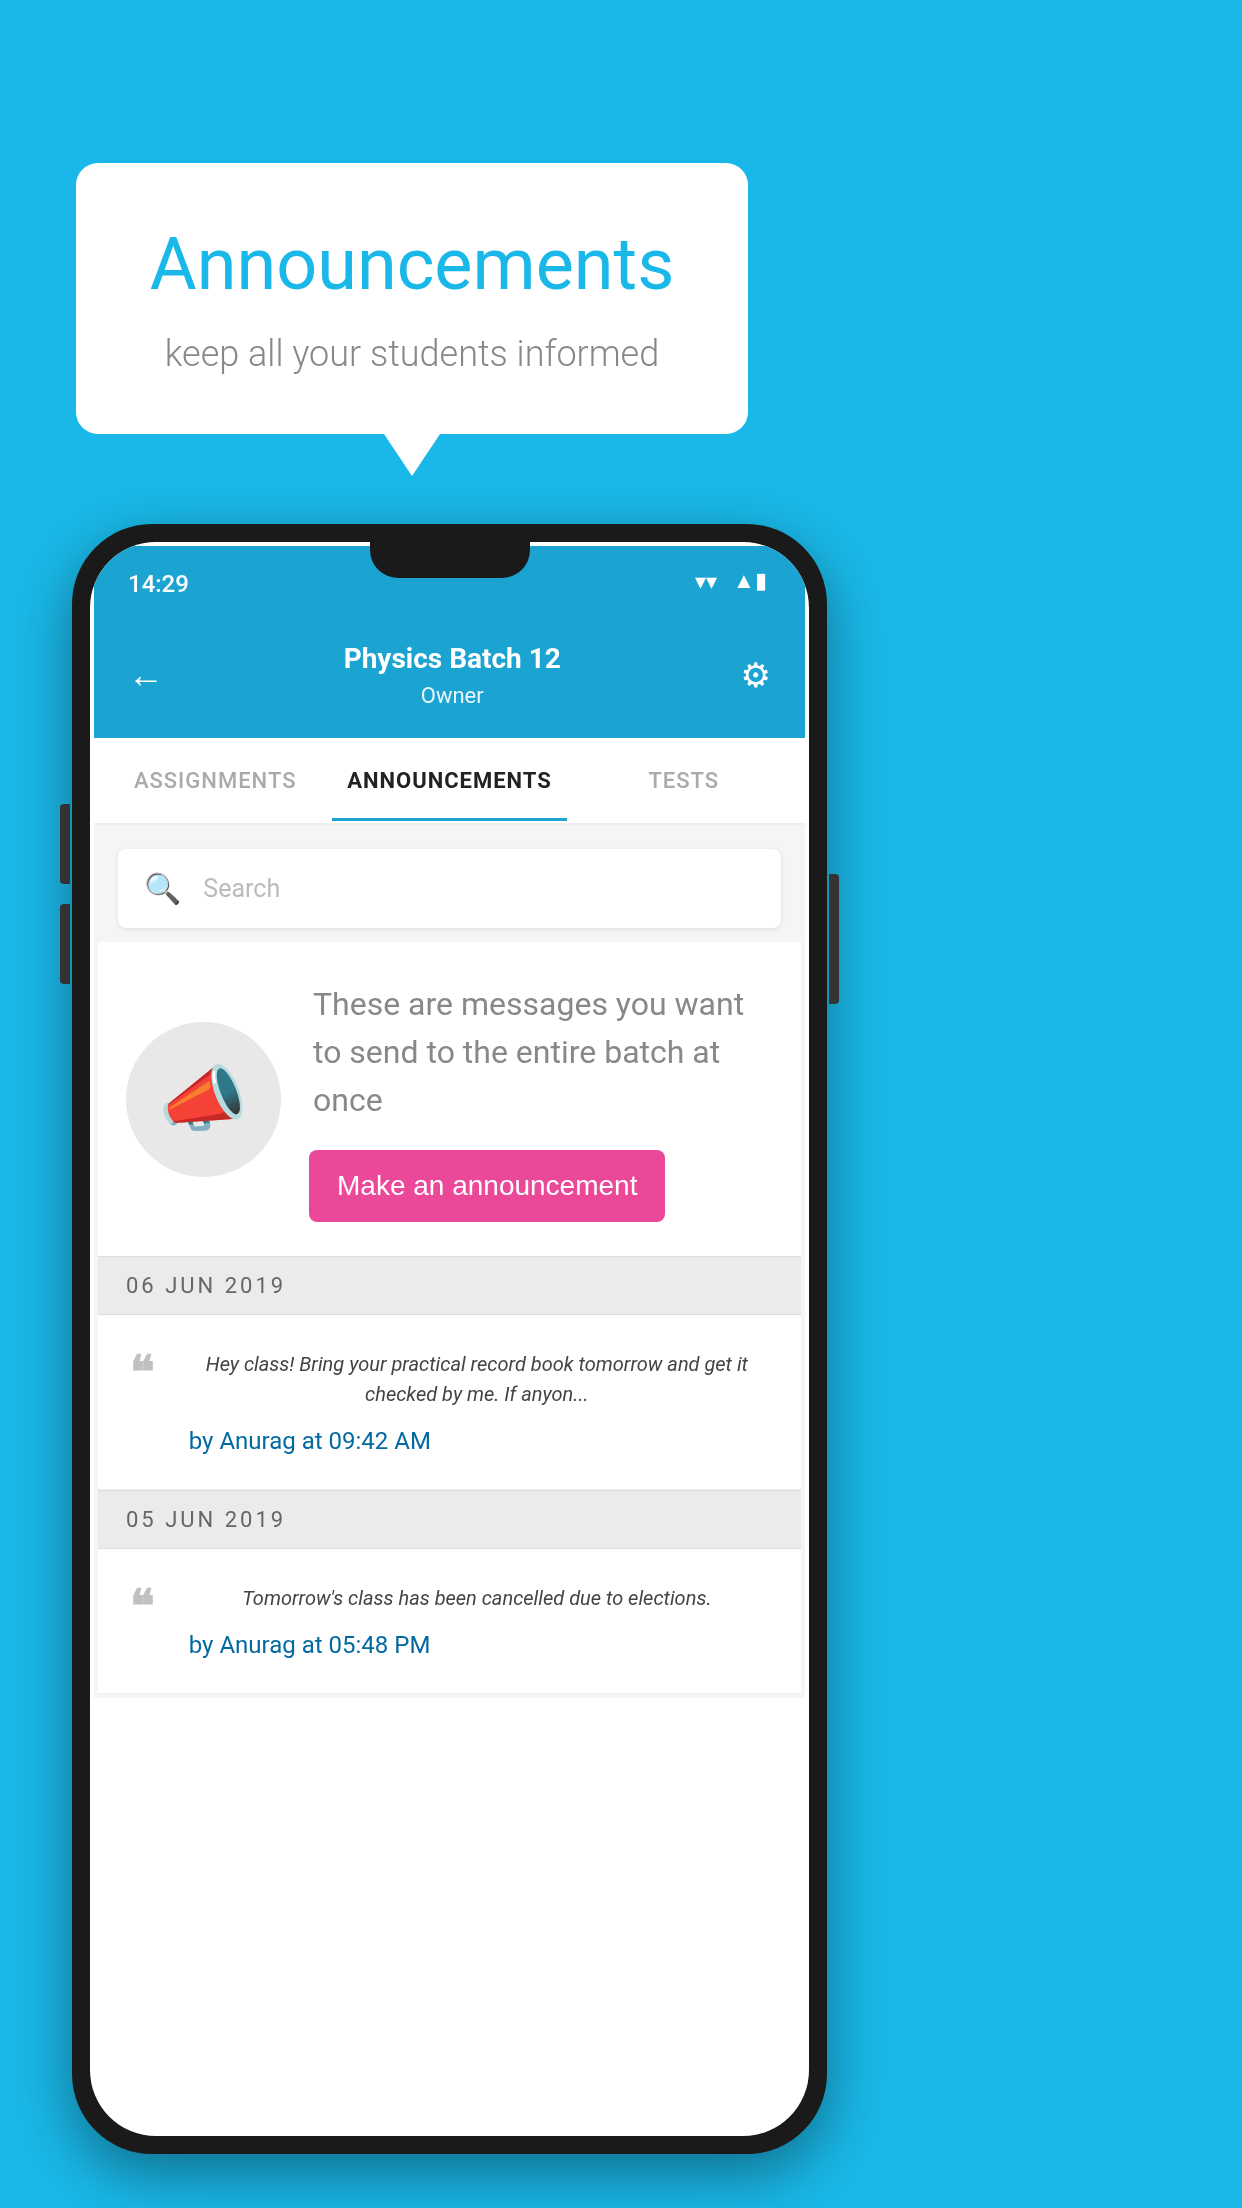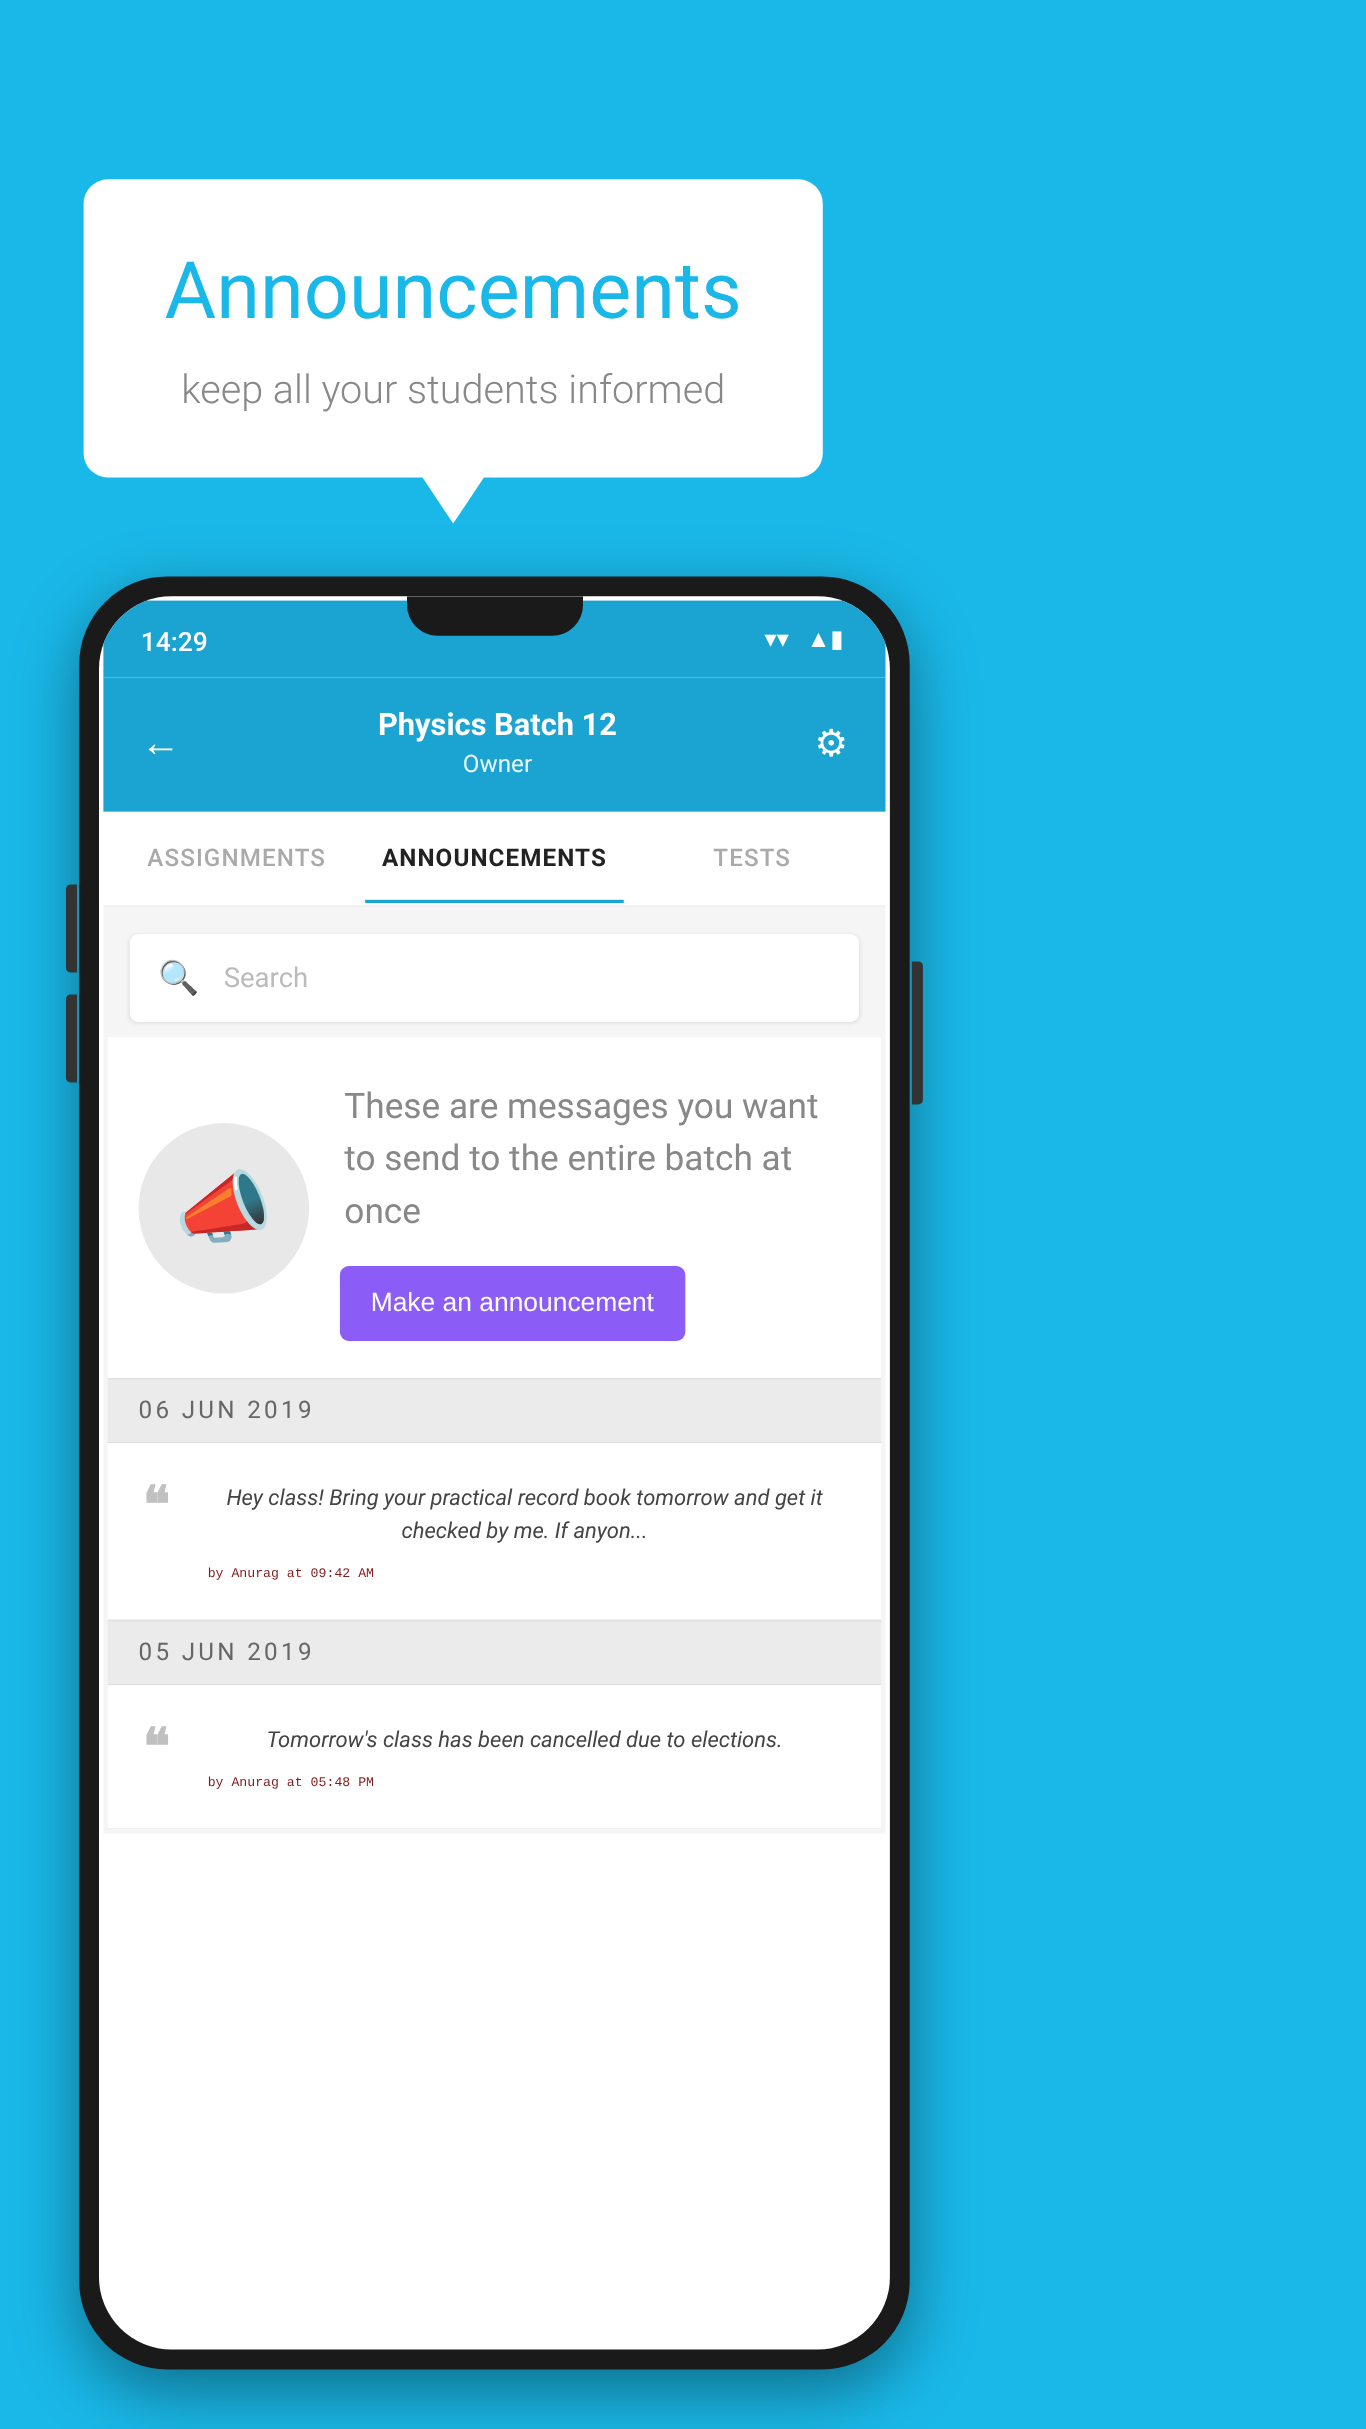--- a/index.html
+++ b/index.html
@@ -243,26 +243,26 @@
     }
 
     .promo-text {
       color: #888;
       font-size: 32px;
       line-height: 1.5;
       margin-bottom: 22px;
     }
 
     .make-announcement-btn {
-      background: #8b5cf6;
+      background: #ec4899;
       color: white;
       border: none;
       border-radius: 8px;
       padding: 20px 28px;
-      font-size: 24px;
+      font-size: 28px;
       cursor: pointer;
       font-weight: 500;
     }
 
     
     .date-separator {
       background: #ebebeb;
       padding: 16px 28px;
       font-size: 22px;
       color: #666;
@@ -298,23 +298,22 @@
     .announcement-text {
       color: #444;
       font-size: 20px;
       font-style: italic;
       line-height: 1.5;
       margin-bottom: 10px;
       text-align: center;
     }
 
     .announcement-meta {
-      color: #7f1d1d;
-      font-size: 12px;
-      font-family: Liberation Mono, monospace;
+      color: #0369a1;
+      font-size: 24px;
     }
 
     
     .side-btn-left {
       position: absolute;
       left: -12px;
       top: 280px;
       width: 10px;
       height: 80px;
       background: #333;

